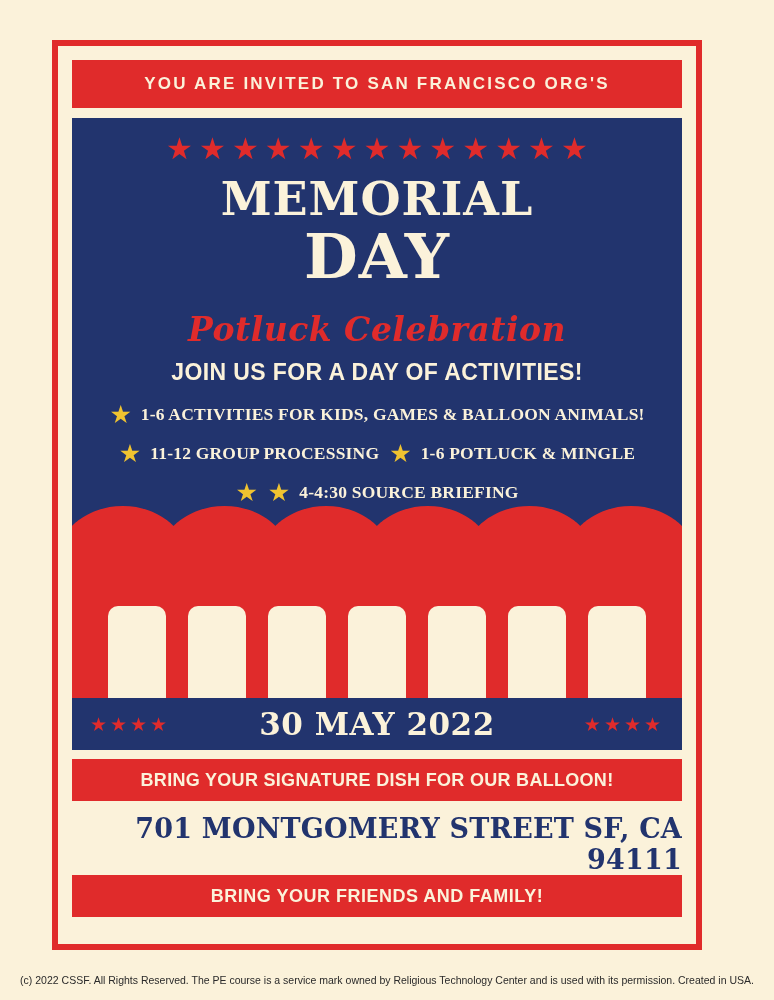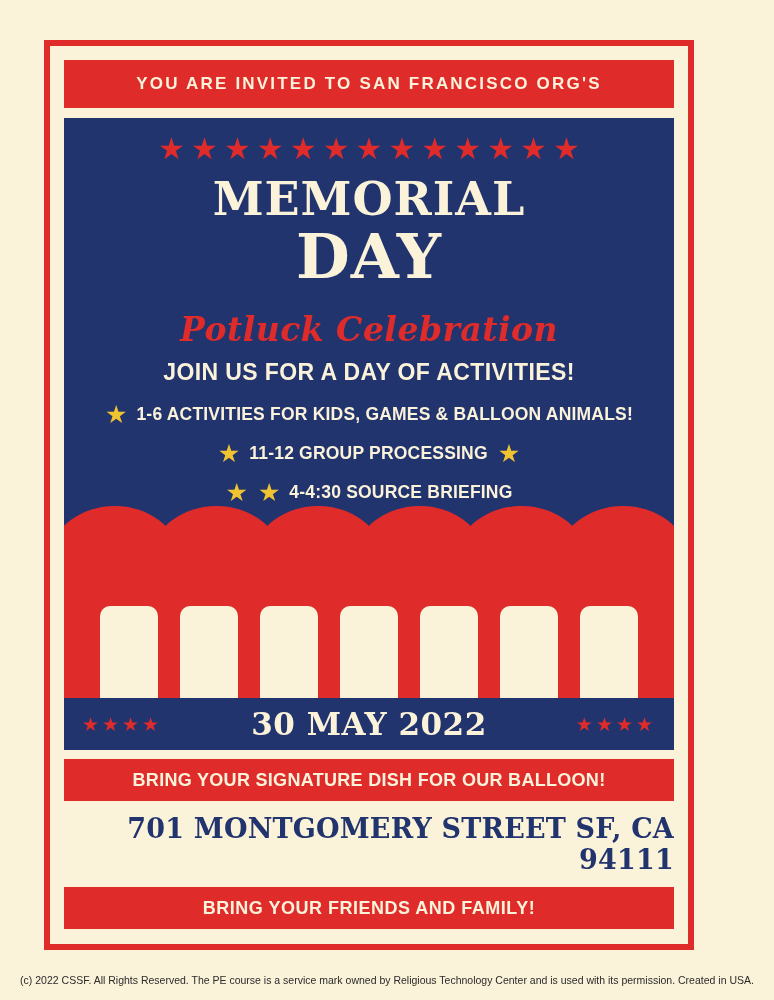--- a/index.html
+++ b/index.html
@@ -18,21 +18,21 @@
     position: relative;
     width: 774px;
     height: 1000px;
     background: #fbf2da;
     box-sizing: border-box;
   }
 
   
   .frame {
     position: absolute;
-    left: 44px;
+    left: 52px;
     top: 40px;
     width: 650px;
     height: 910px;
     border: 6px solid #e02b2b;
     box-sizing: border-box;
     background: #fbf2da;
     padding: 14px;
   }
 
   .inner {
@@ -147,20 +147,21 @@
     font-size: 25px;
     line-height: 1;
   }
 
   .atext {
     color: #fbf2da;
     font-weight: bold;
     font-size: 17.5px;
     white-space: nowrap;
     letter-spacing: 0.2px;
+    font-family: Liberation Serif, serif;
   }
 
   
   .scallop {
     position: absolute;
     left: 0;
     bottom: -2px;
     width: 100%;
     height: 46px;
     display: block;
@@ -230,21 +231,21 @@
     margin-top: 12px;
     text-align: right;
     color: #22346e;
     font-family: "DejaVu Serif", serif;
     font-weight: bold;
     font-size: 27px;
     letter-spacing: 0.2px;
   }
 
   .red-strip2 {
-    margin-top: 12px;
+    margin-top: 0;
     background: #e02b2b;
     height: 42px;
     display: flex;
     align-items: center;
     justify-content: center;
     color: #fbf2da;
     font-weight: bold;
     font-size: 18px;
     letter-spacing: 0.5px;
   }
@@ -301,20 +302,21 @@
               <span class="atext">1-6 ACTIVITIES FOR KIDS, GAMES &amp; BALLOON ANIMALS!</span>
             </div>
           </div>
           <div class="arow">
             <div class="aitem">
               <span class="ystar">★</span>
               <span class="atext">11-12 GROUP PROCESSING</span>
             </div>
             <div class="aitem">
               <span class="ystar">★</span>
+              <span class="atext">1-6 POTLUCK &amp; MINGLE</span>
             </div>
           </div>
           <div class="arow">
             <div class="aitem">
               <span class="ystar">★</span>
             </div>
             <div class="aitem">
               <span class="ystar">★</span>
               <span class="atext">4-4:30 SOURCE BRIEFING</span>
             </div>

